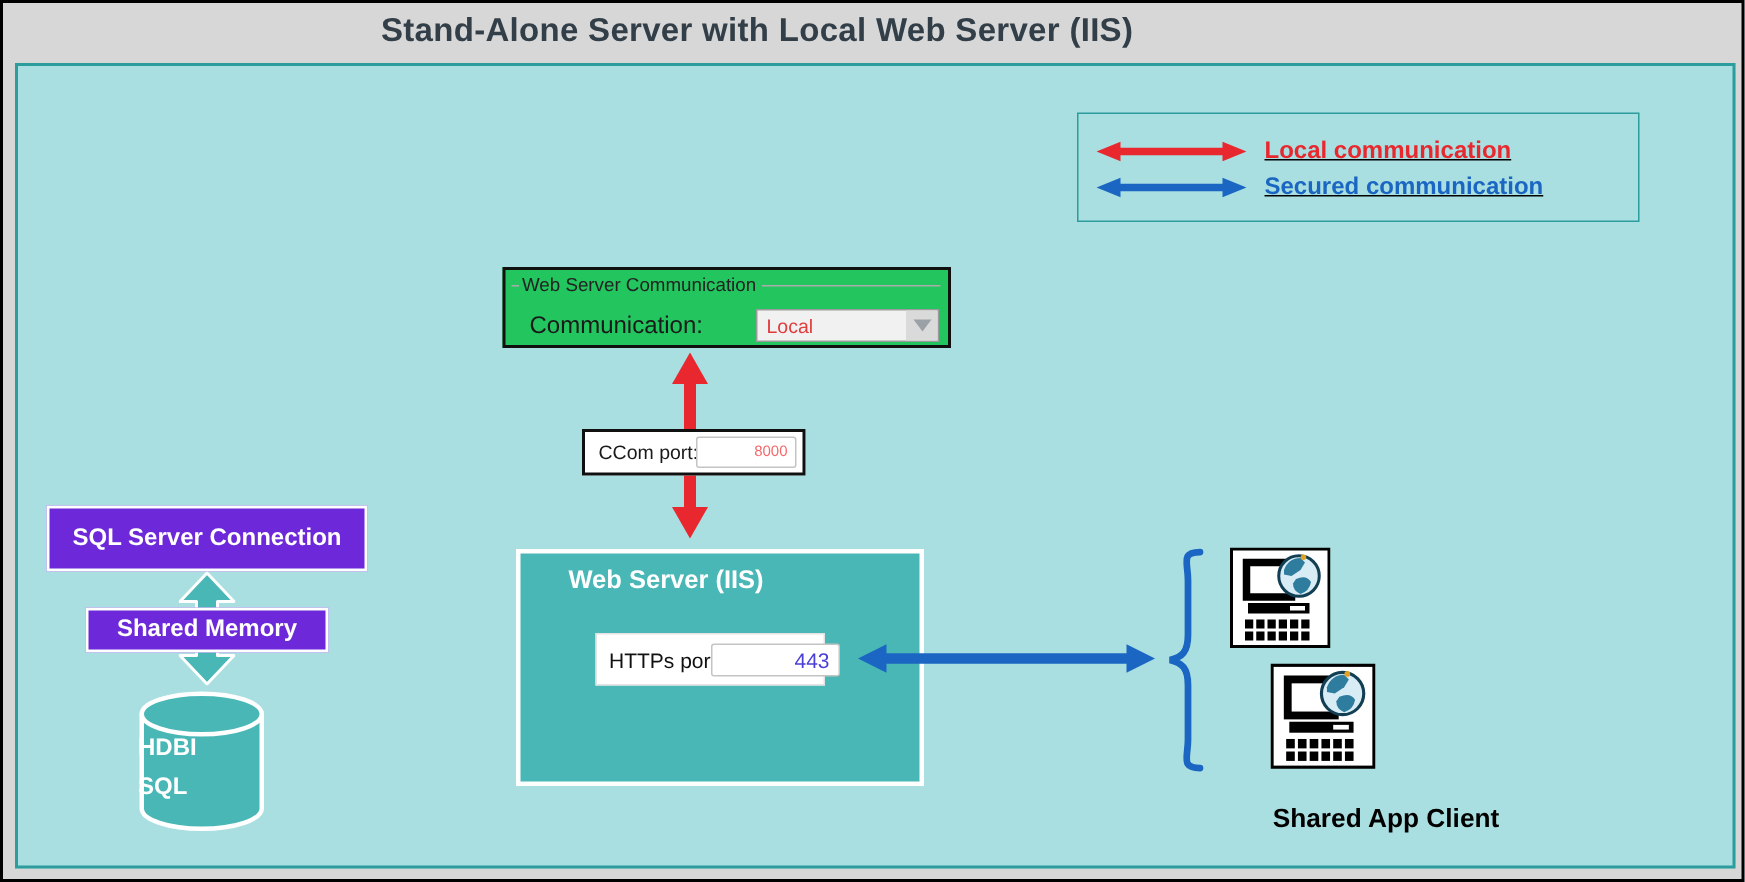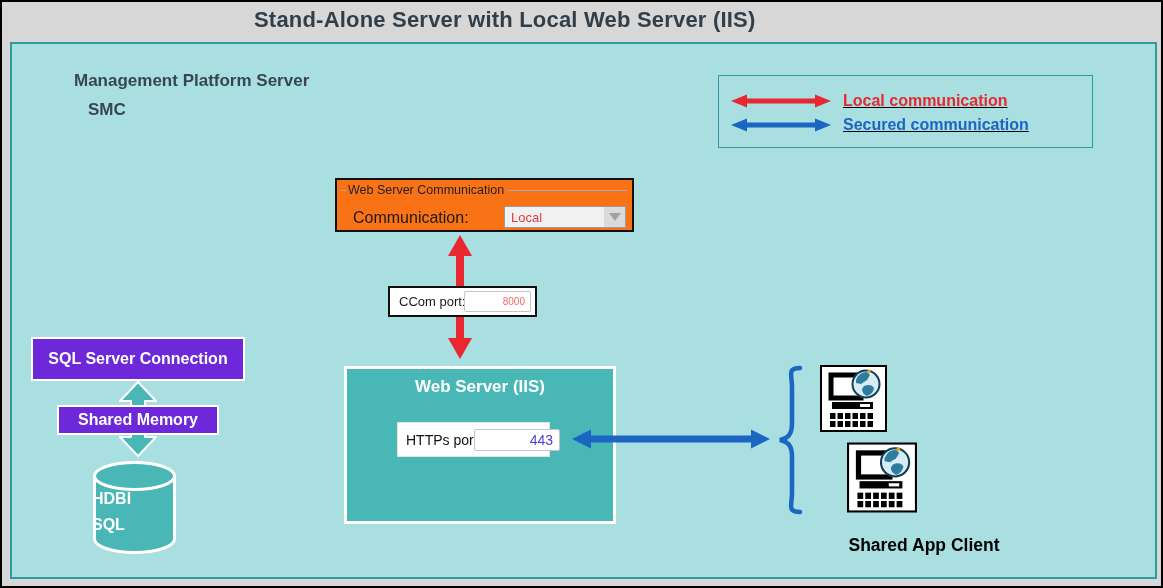--- a/index.html
+++ b/index.html
@@ -23,21 +23,21 @@
   .legend {
     position:absolute; left:706px; top:31px; width:375px; height:73px;
     border:1px solid #2d9c9c; padding:13px 0 0 12px;text-decoration:underline;
   }
   .legend-row { display:flex; align-items:center; height:24px; }
   .legend-label { margin-left:12px; font-size:16px; font-weight:bold; }
   .legend-label.local { color:#e8282e; }
   .legend-label.secured { color:#1a66c2; }
 
   
-  .wsc-box { position:absolute; left:323px; top:134px; width:299px; height:54px; background:#f97316; border:2px solid #101010; }
+  .wsc-box { position:absolute; left:323px; top:134px; width:299px; height:54px; background:#22c55e; border:2px solid #101010; }
   .group-title { position:absolute; left:4px; right:5px; top:3px; display:flex; align-items:center; font-size:12.5px; color:#222; white-space:nowrap; }
   .group-title .line { border-top:1px solid #ababab; height:0; }
   .group-title .line.short { width:5px; margin-right:2px; }
   .group-title .line.long { flex:1; margin-left:4px; }
   .comm-label { position:absolute; left:16px; top:29px; font-size:16px; color:#1a1a1a; }
   .dropdown {
     position:absolute; left:167px; top:26px; width:122px; height:22px;
     background:#f1f1f1; border:1px solid #9b9b9b;
   }
   .dropdown-value { position:absolute; left:6px; top:3px; font-size:13px; color:#e03c3c; }
@@ -45,21 +45,21 @@
   .caret { width:0; height:0; border-left:6px solid transparent; border-right:6px solid transparent; border-top:8px solid #9aa2a8; }
 
   
   .ccom-box { position:absolute; left:376px; top:242px; width:149px; height:31px; background:#fff; border:2px solid #101010; }
   .ccom-label { position:absolute; left:9px; top:0; height:100%; display:flex; align-items:center; font-size:13px; color:#1a1a1a; }
   .field-input { background:#fff; border:1px solid #c4c4c4; border-radius:2px; text-align:right; }
   .ccom-input { position:absolute; left:74px; top:3px; width:67px; height:21px; font-size:10px; color:#f4696b; line-height:19px; padding-right:5px; }
 
   
   .iis-box { position:absolute; left:332px; top:322px; width:272px; height:158px; background:#4ab7b7; border:3px solid #fff; }
-  .iis-title { margin-top:8px; text-align:center; color:#fff; font-weight:bold; font-size:17px; }
+  .iis-title { margin-top:8px; color:#fff; font-weight:bold; font-size:17px;margin-left:32px; }
   .https-box { position:absolute; left:50px; top:53px; width:153px; height:35px; background:#fff; border:1px solid #e3e3e3; }
   .https-label { position:absolute; left:8px; top:0; height:100%; display:flex; align-items:center; font-size:14px; color:#111; }
   .https-input { position:absolute; left:76px; top:6px; width:86px; height:22px; font-size:14px; color:#4a3fd6; line-height:20px; padding-right:6px; }
 
   
   .teal-box { background:#6d28d9; border:2px solid #fff; display:flex; align-items:center; justify-content:center; color:#fff; font-weight:bold; }
   .sql-conn-box { position:absolute; left:19px; top:293px; width:214px; height:44px; font-size:16px; }
   .shared-box { position:absolute; left:45px; top:361px; width:162px; height:30px; font-size:16px; }
   .cylinder-wrap { position:absolute; left:80px; top:416px; width:85px; height:96px; }
   .cyl-text { position:absolute; width:100%; text-align:left; color:#fff; font-weight:bold; font-size:16px; }
@@ -73,24 +73,20 @@
 </style>
 </head>
 <body>
 
 <div id="screen">
 
   <div class="diagram-title">Stand-Alone Server with Local Web Server (IIS)</div>
 
   <div class="panel">
 
-    <div class="mgmt-heading">
-      <div>Management Platform Server</div>
-      <div class="mgmt-line2">SMC</div>
-    </div>
 
     <div class="legend">
       <div class="legend-row">
         <svg width="100" height="16" viewBox="0 0 100 16">
           <line x1="13" y1="8" x2="87" y2="8" stroke="#e8282e" stroke-width="5"></line>
           <polygon points="0,8 16,1.5 16,14.5" fill="#e8282e"></polygon>
           <polygon points="100,8 84,1.5 84,14.5" fill="#e8282e"></polygon>
         </svg>
         <span class="legend-label local">Local communication</span>
       </div>

